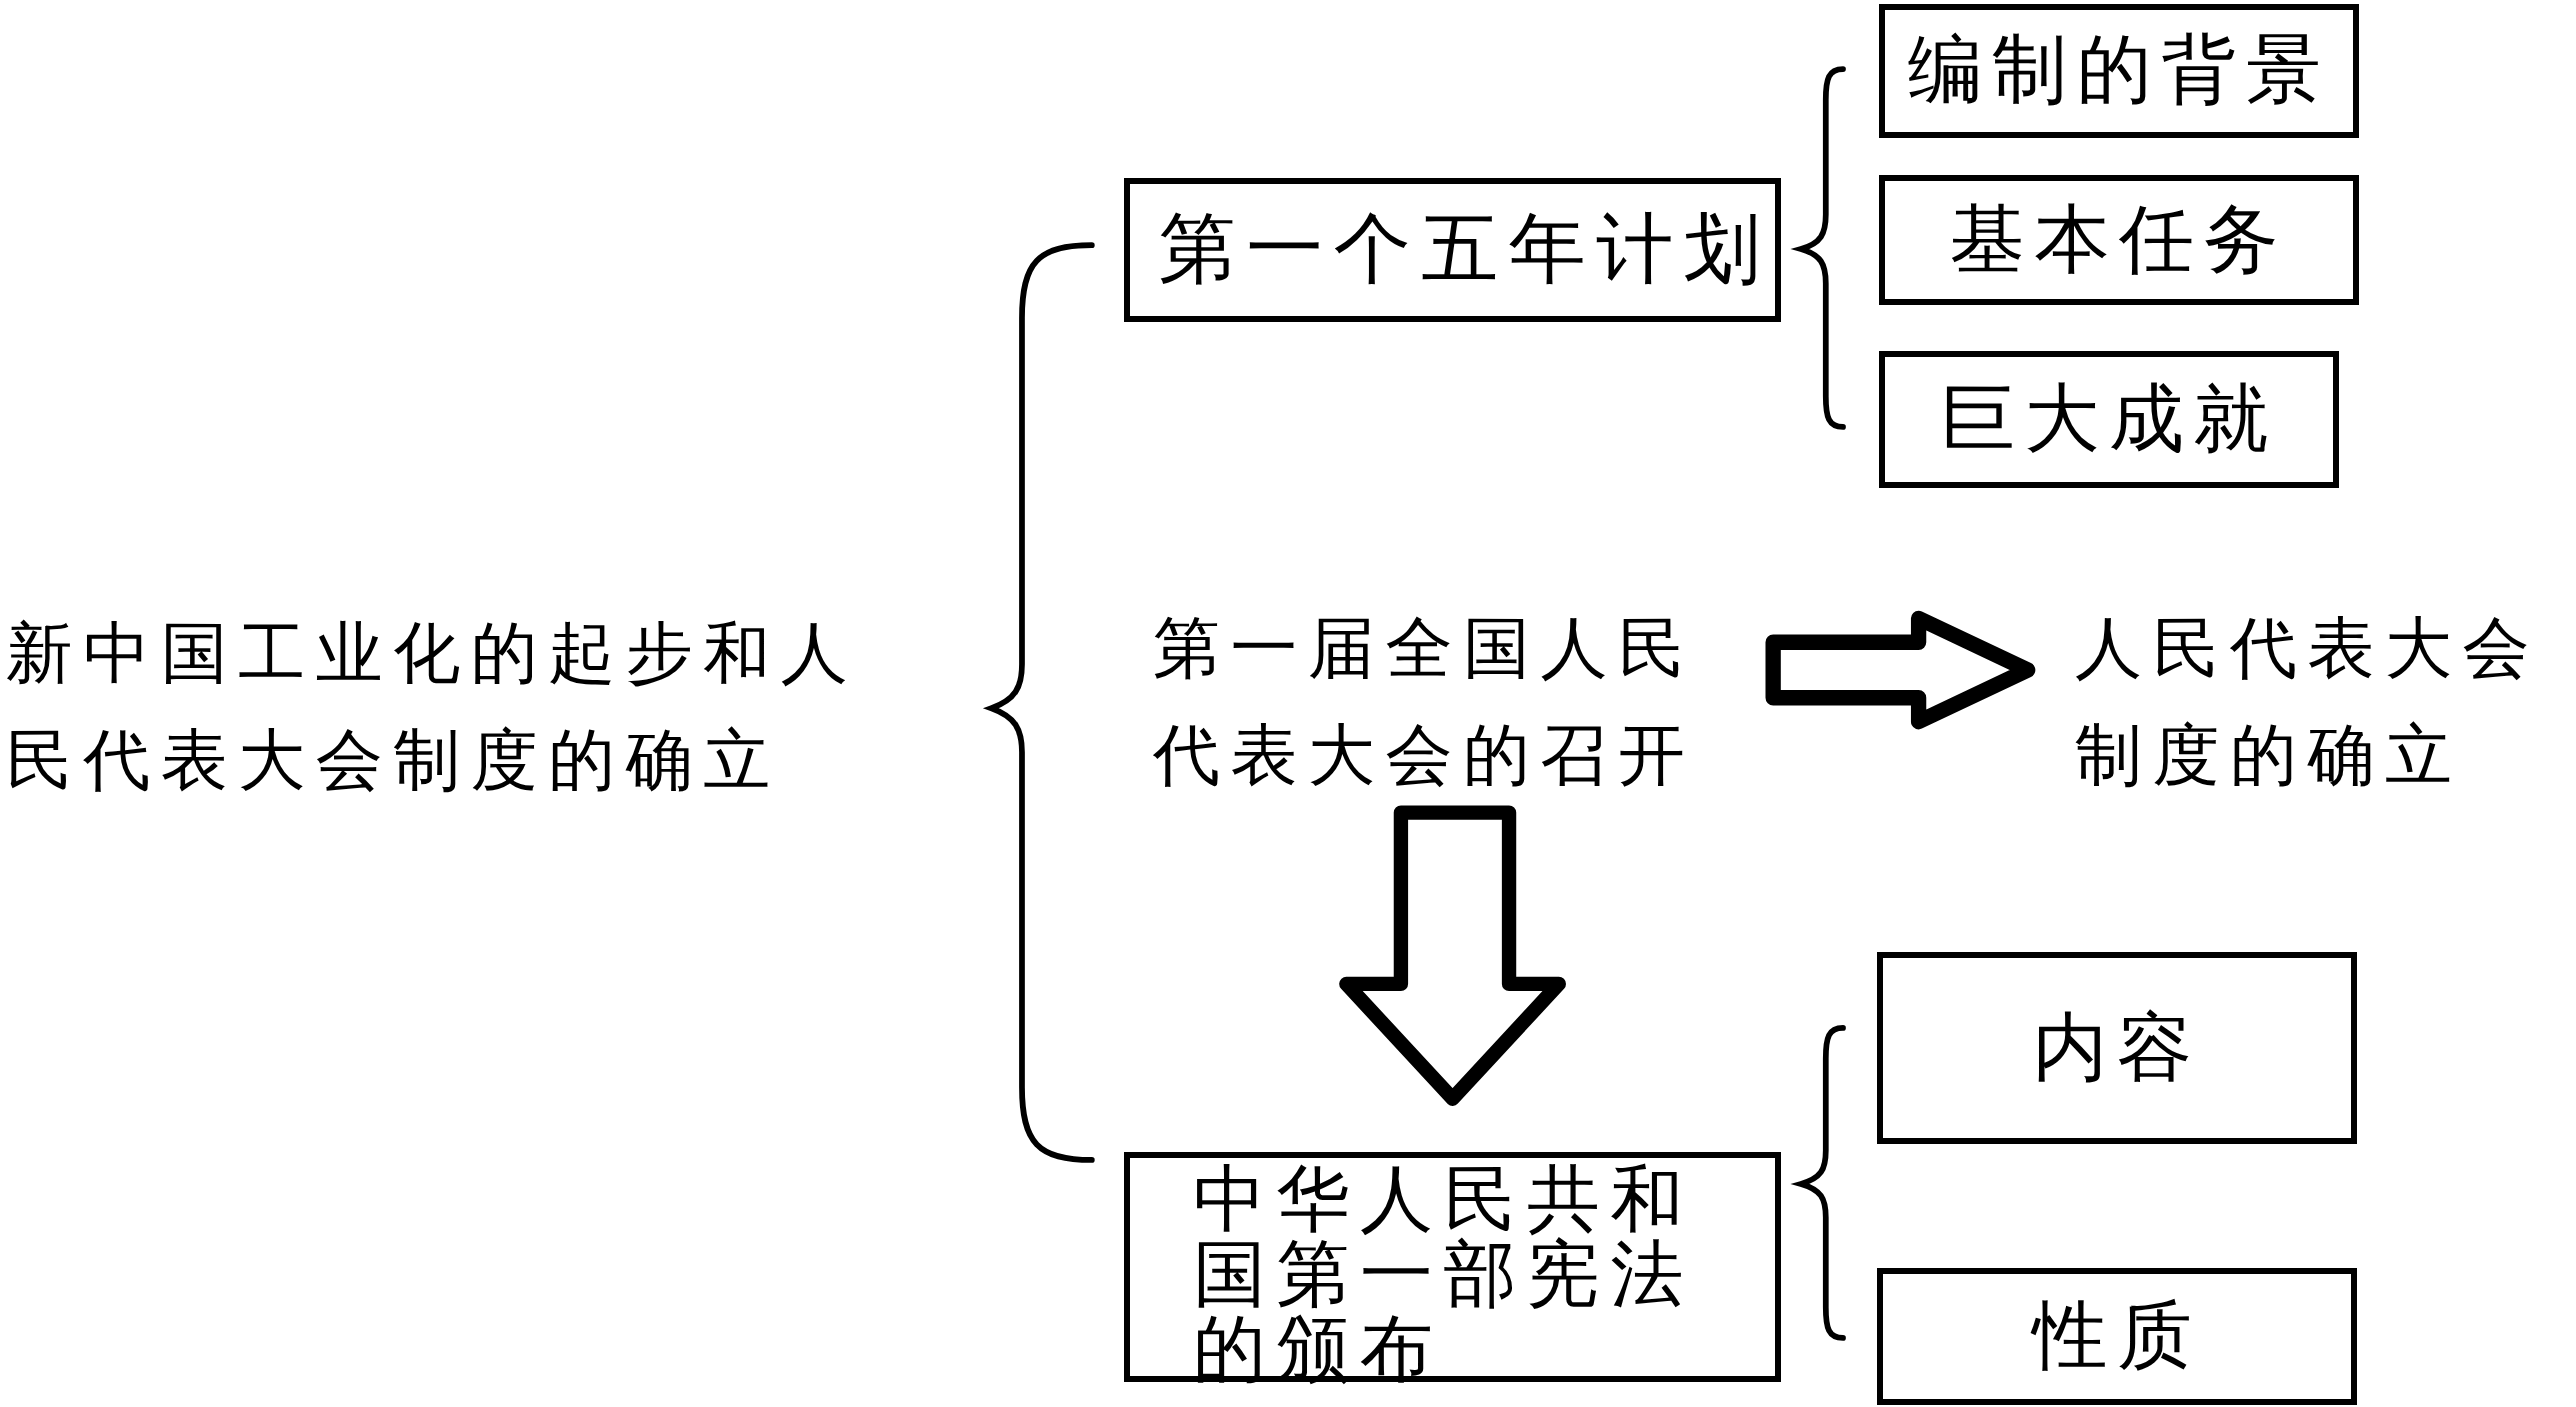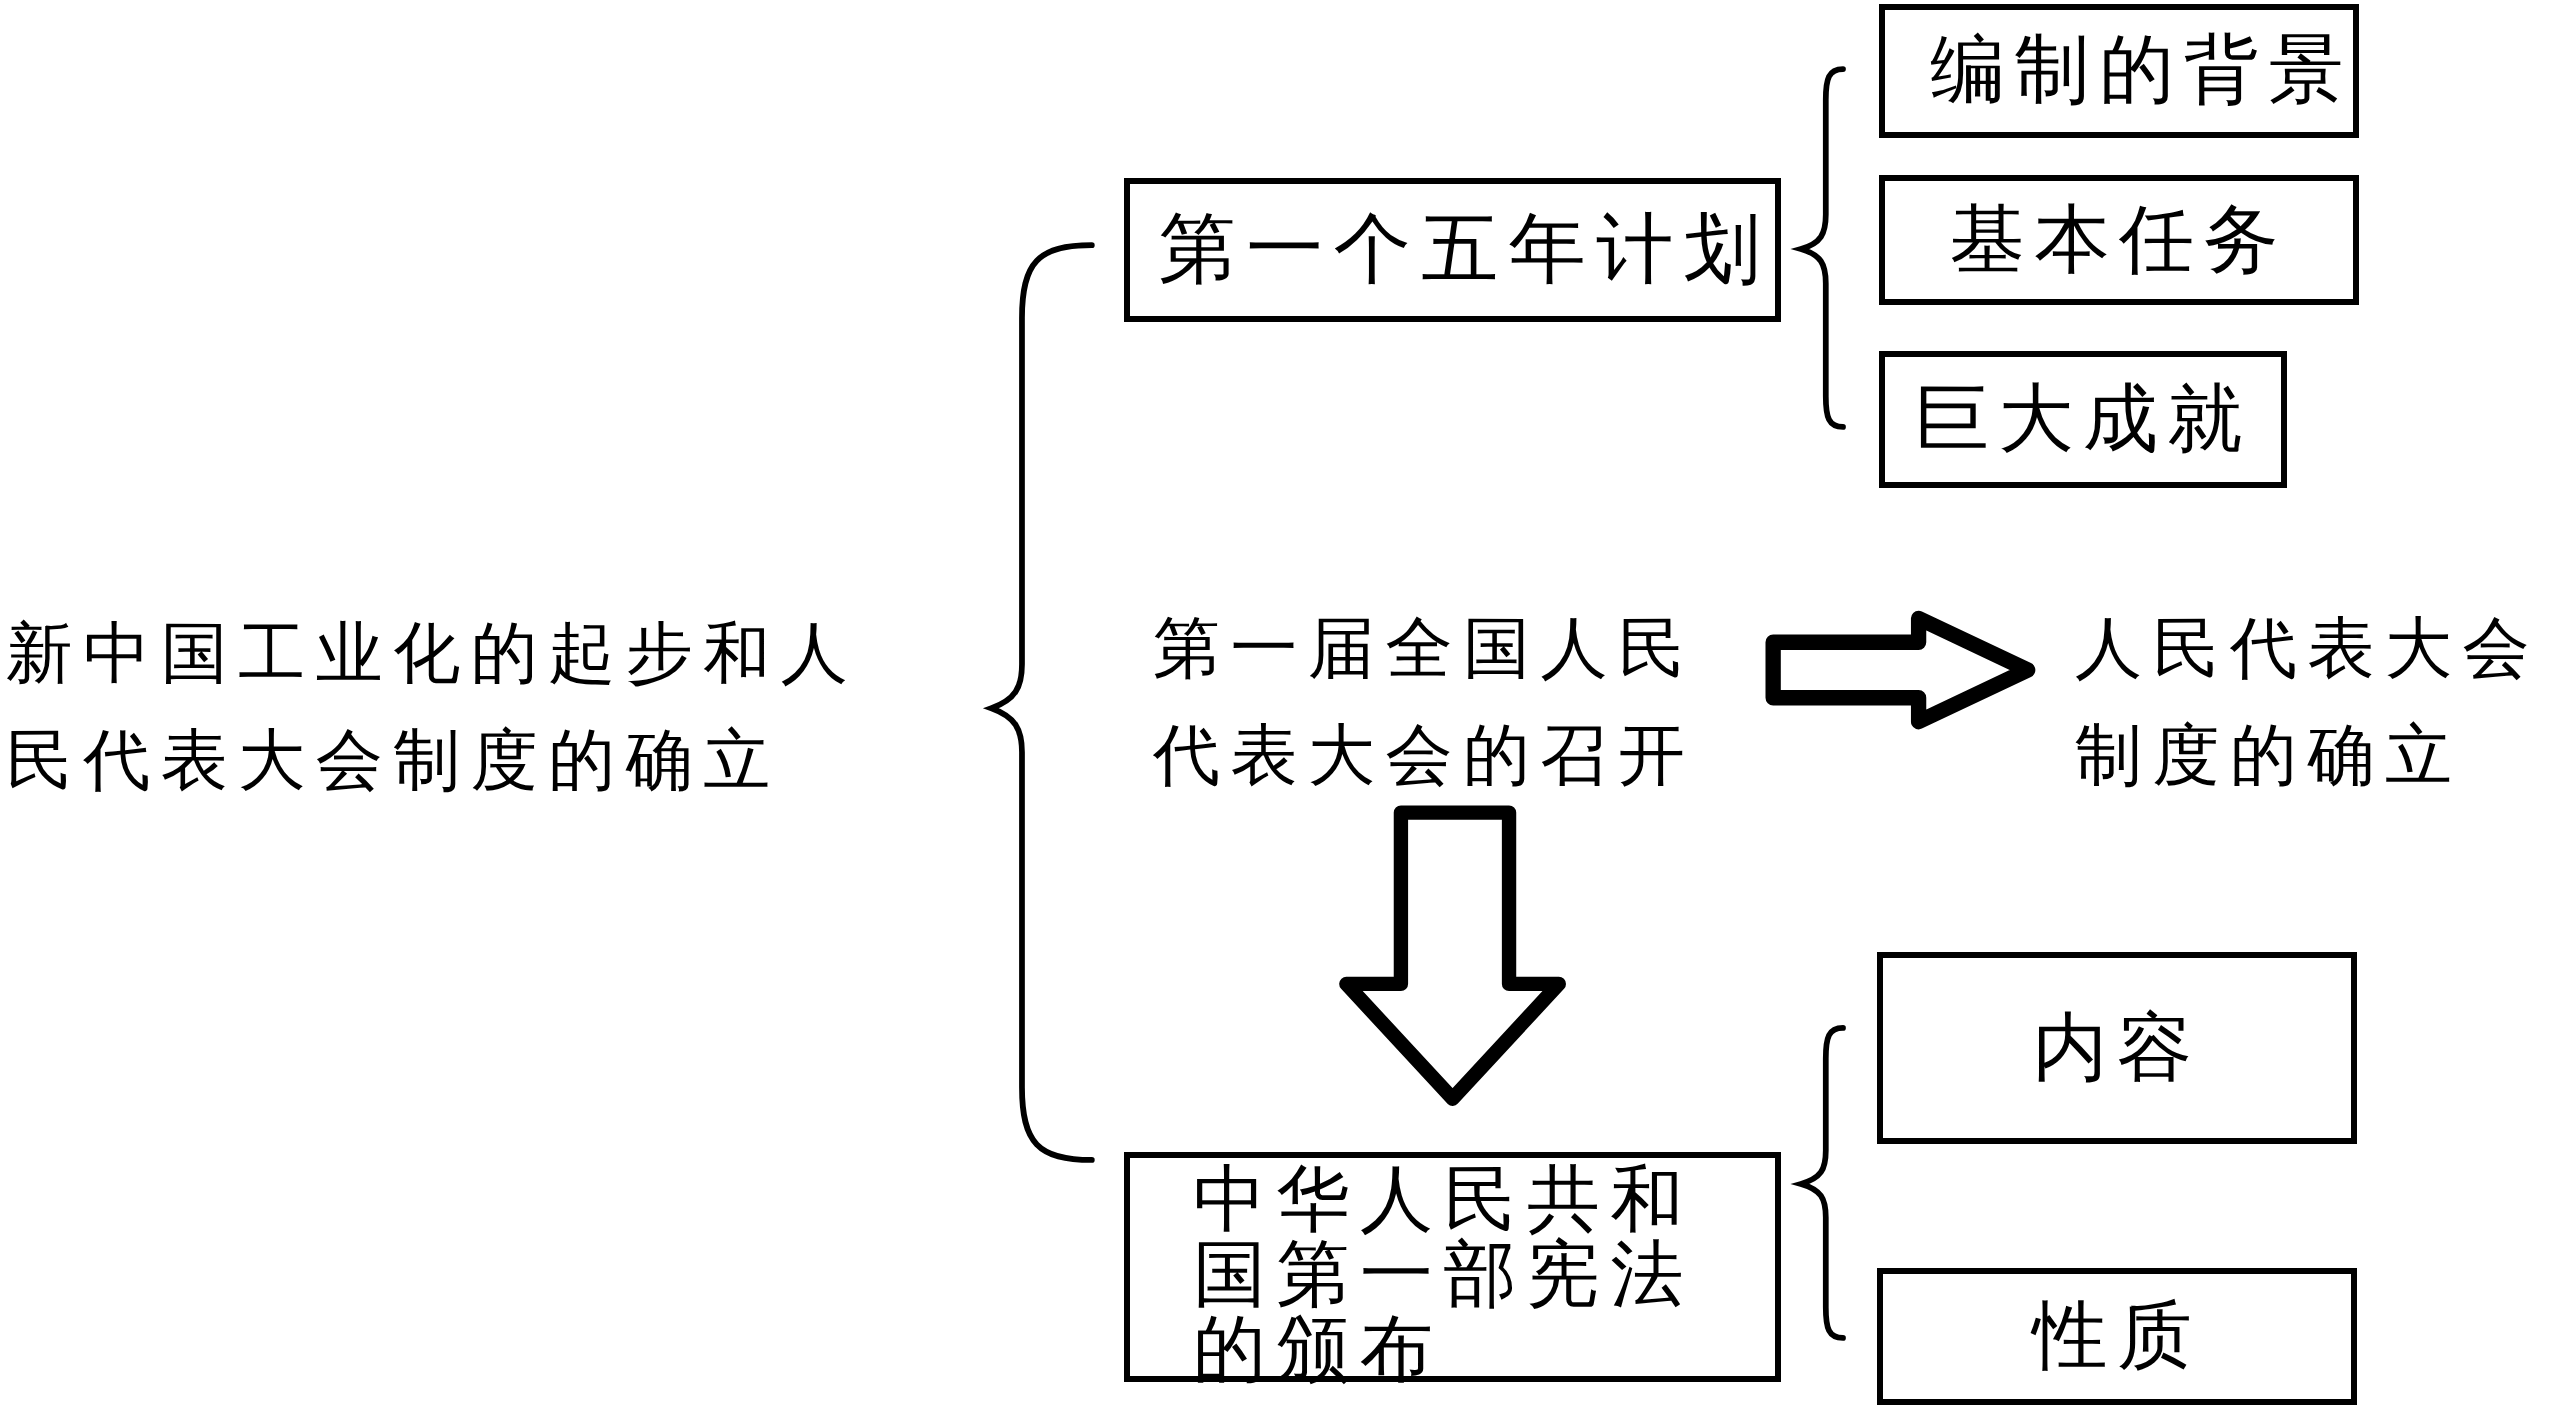--- a/index.html
+++ b/index.html
@@ -23,23 +23,23 @@
     background:#fff;
     display:flex; align-items:center; justify-content:center;
     font-size:75px; letter-spacing:9.6px; white-space:nowrap;
   }
 
   #title        { left:5.7px;    top:600px; }
   #congress     { left:1153px; top:595px; }
   #outcome      { left:2075px; top:595px; }
 
   #box-plan     { left:1124px; top:178px;  width:657px; height:144px; font-size:77px; letter-spacing:10.5px;padding-left:25px; }
-  #box-r1       { left:1879px; top:3.8px;    width:480px; height:134px;justify-content:flex-end; }
+  #box-r1       { left:1879px; top:3.8px;    width:480px; height:134px; }
   #box-r2       { left:1879px; top:175px;  width:480px; height:130px; }
-  #box-r3       { left:1879px; top:351px;  width:408px; height:137px; }
+  #box-r3       { left:1879px; top:351px;  width:460px; height:137px; }
 
   #box-const    { left:1124px; top:1152px; width:657px; height:230px;
                   display:block; padding:3.8px 0 0 63px;
                   font-size:73px; line-height:75px; letter-spacing:10.5px; }
 
   #box-content  { left:1877px; top:952px;  width:480px; height:192px; }
   #box-nature   { left:1877px; top:1268px; width:480px; height:137px; }
 </style>
 </head>
 <body>

